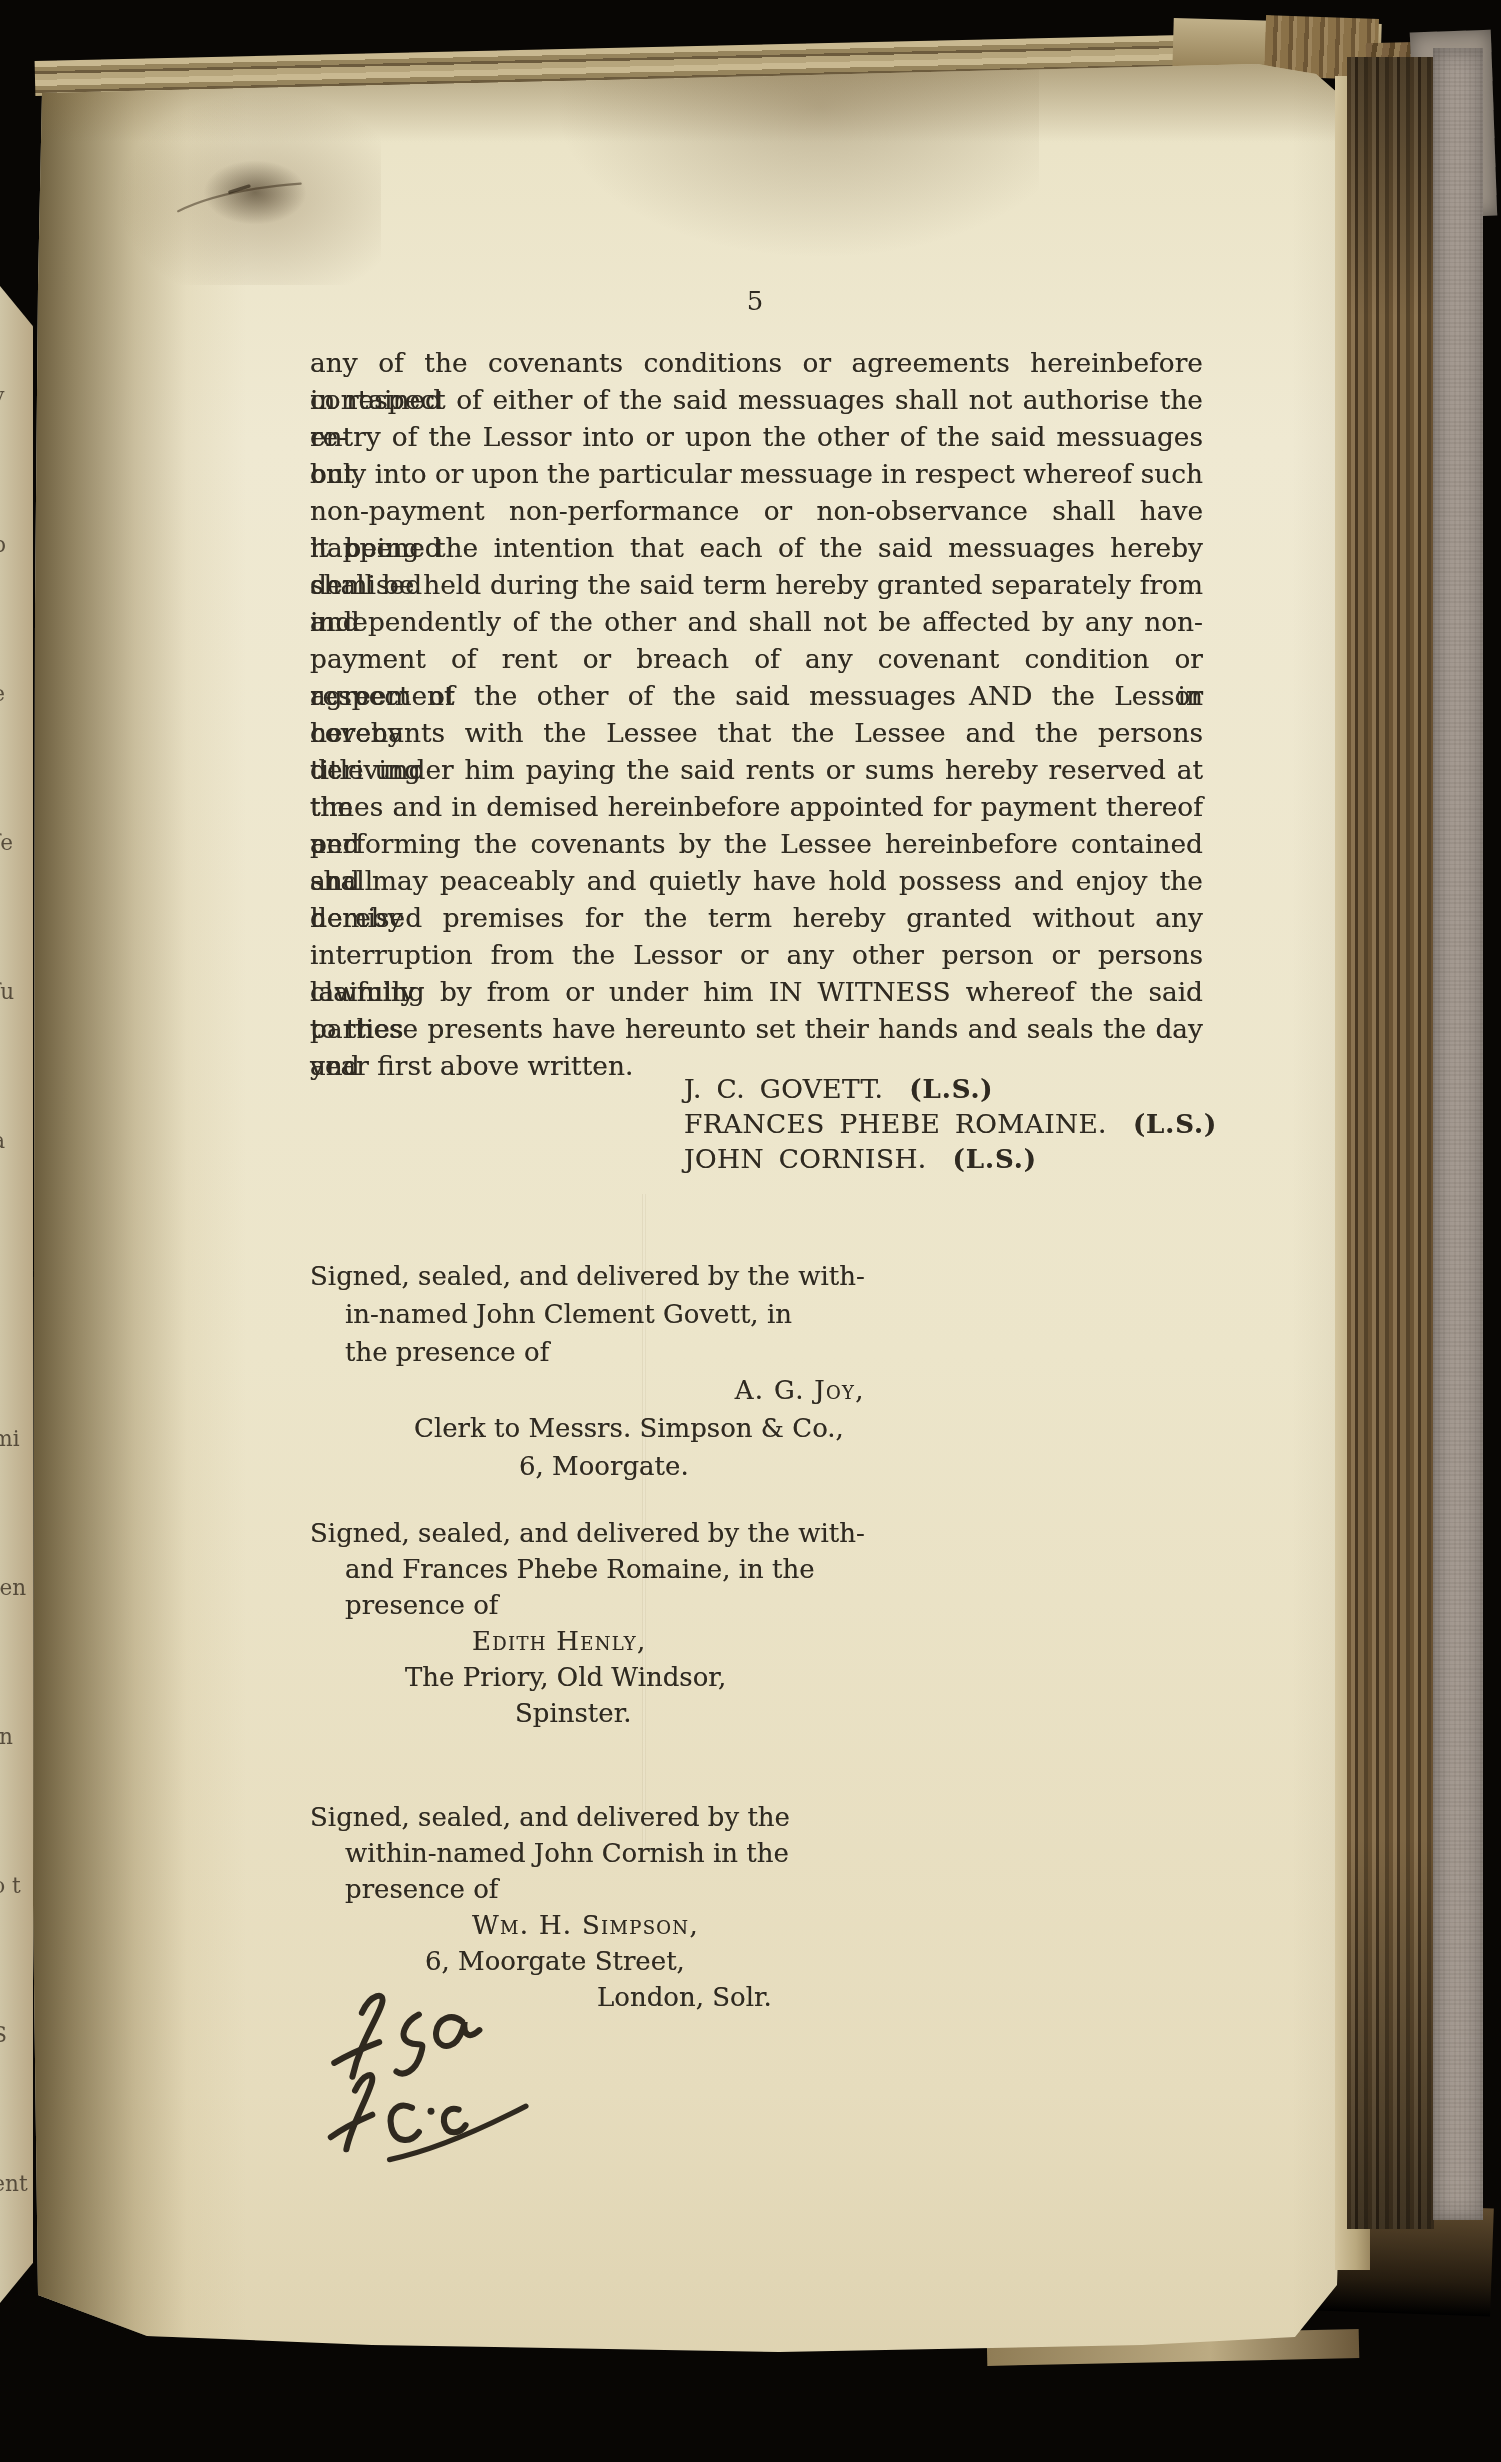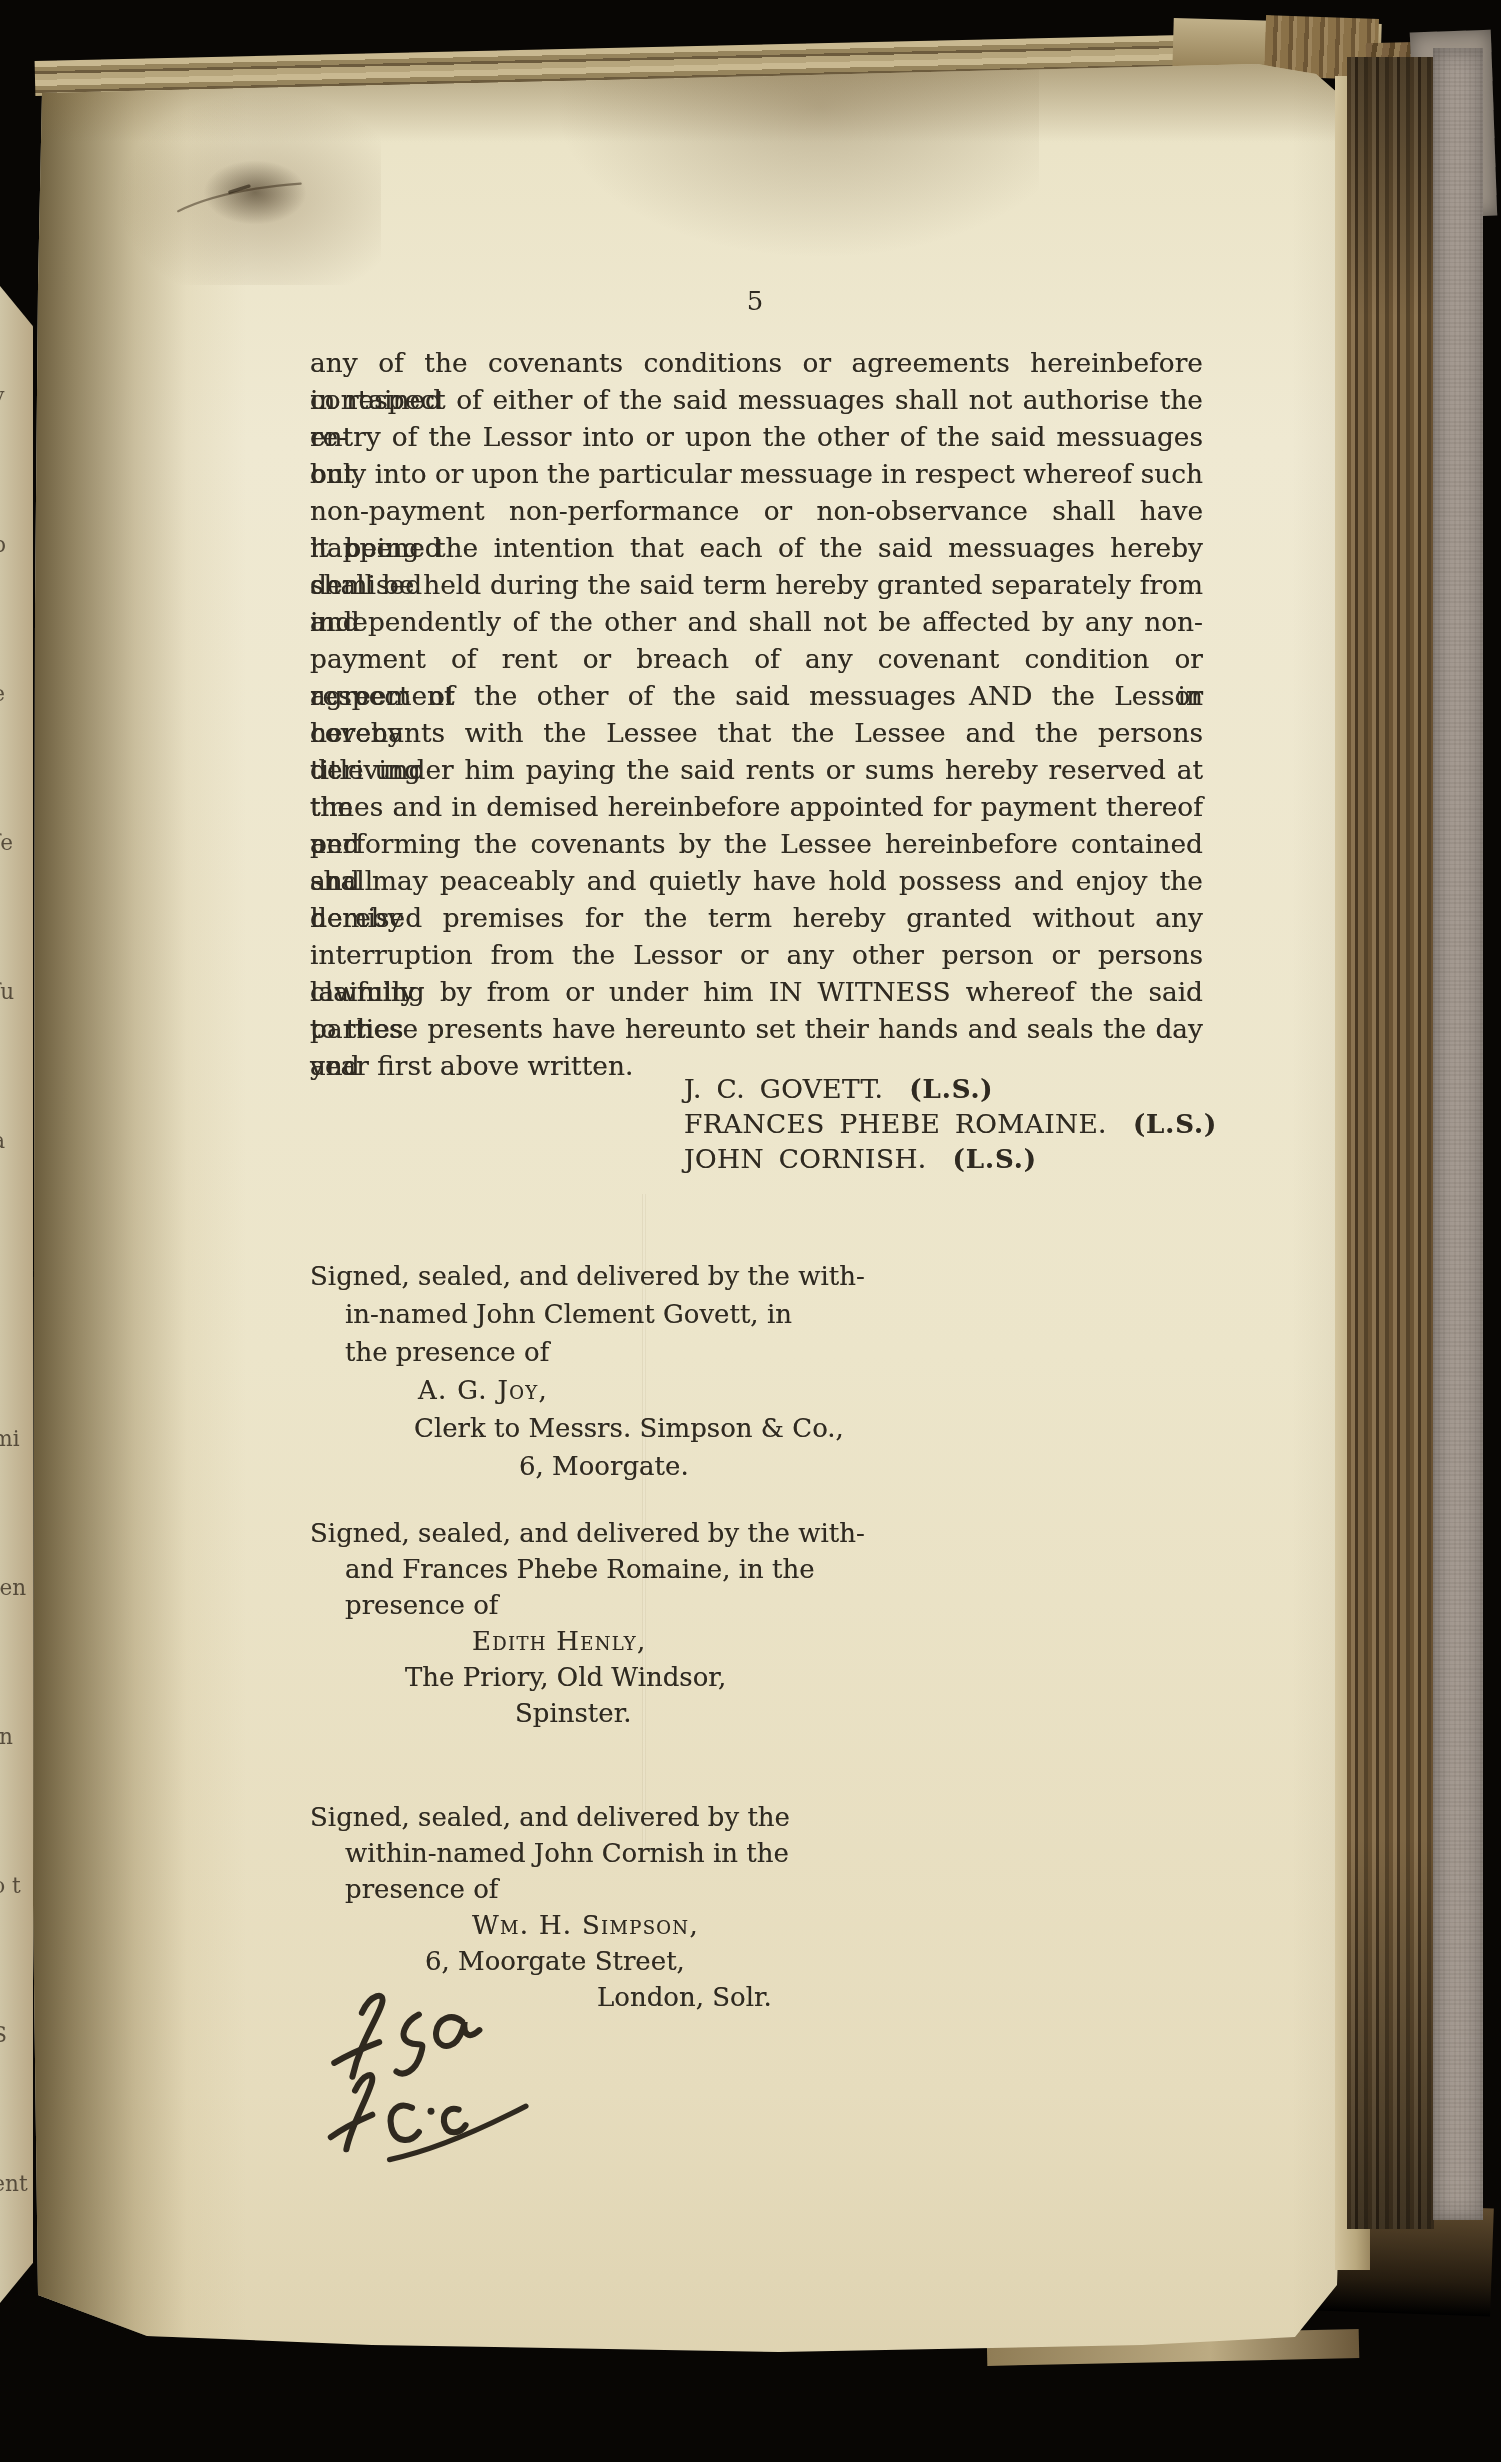--- a/index.html
+++ b/index.html
@@ -72,21 +72,21 @@
   .sig-row{height:35px;line-height:35px;word-spacing:6px;letter-spacing:0.4px;
     text-shadow:0 0 0.5px rgba(47,42,33,.55);}
   .sig-seal{font-size:26px;letter-spacing:0.9px;margin-left:26px;font-weight:bold;}
 
   .witness{position:absolute;font-size:26px;text-shadow:0 0 0.4px rgba(47,42,33,.5);}
   .w1{left:310px;top:1257px;} .w1 .w-line{height:38px;line-height:38px;}
   .w2{left:310px;top:1515px;} .w2 .w-line{height:36px;line-height:36px;}
   .w3{left:310px;top:1799px;} .w3 .w-line{height:36px;line-height:36px;}
   .ind0{margin-left:0;} .ind40{margin-left:35px;}
   .smallcaps{font-variant:small-caps;letter-spacing:1.3px;}
-  .w1 .w-name{margin-left:108px;} .w1 .w-det0{margin-left:104px;} .w1 .w-det1{margin-left:209px;}
+  .w1 .w-name{margin-left:108px;text-align:right;} .w1 .w-det0{margin-left:104px;} .w1 .w-det1{margin-left:209px;}
   .w2 .w-name{margin-left:162px;} .w2 .w-det0{margin-left:95px;} .w2 .w-det1{margin-left:205px;}
   .w3 .w-name{margin-left:162px;} .w3 .w-det0{margin-left:115px;} .w3 .w-det1{margin-left:287px;}
 
   .handwriting{position:absolute;left:310px;top:1980px;}
   .scribble{position:absolute;left:173px;top:166px;}
 </style>
 </head>
 <body>
 
 <div id="stage">

